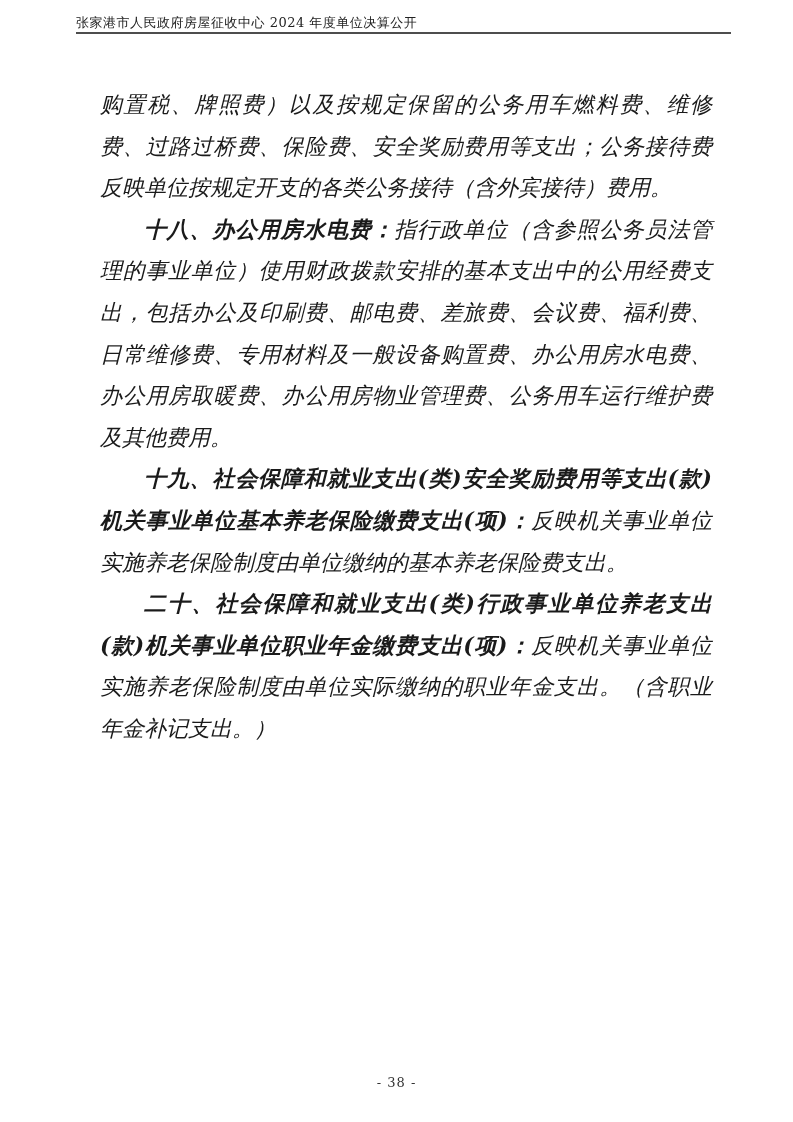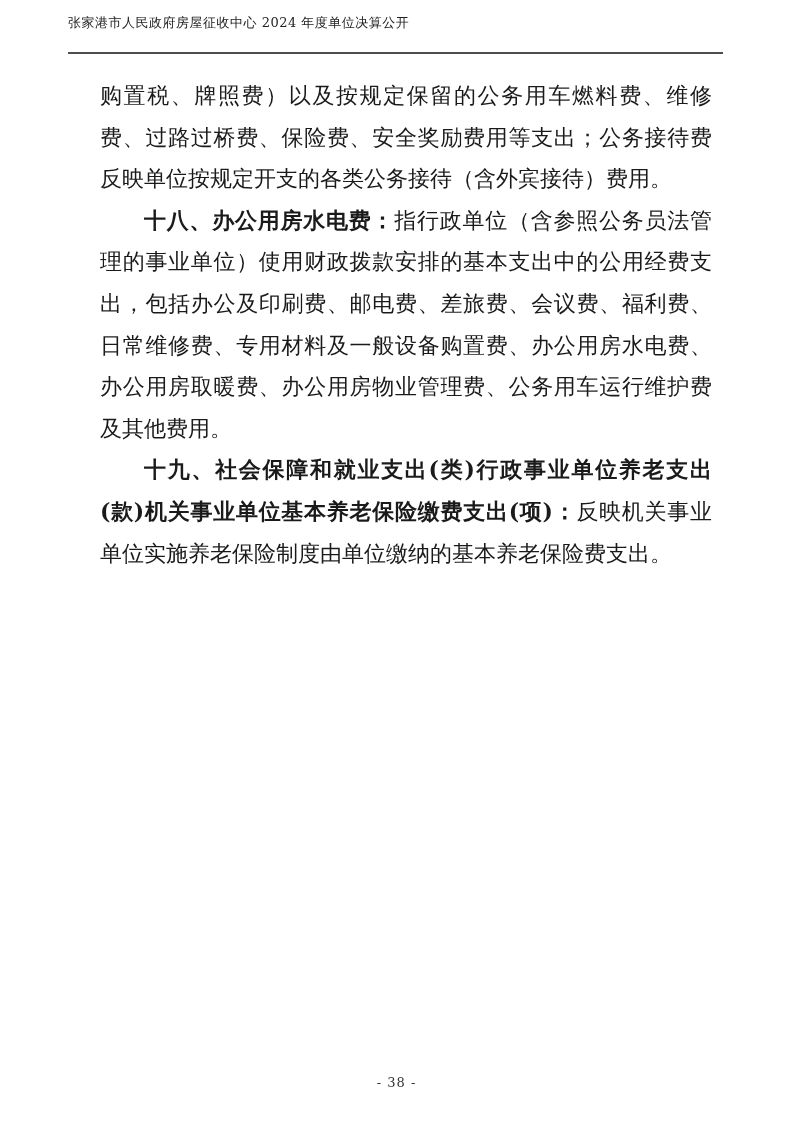--- a/index.html
+++ b/index.html
@@ -13,39 +13,40 @@
   }
   .page {
     position: relative;
     width: 793px;
     height: 1122px;
     background: #ffffff;
   }
   .doc-header {
     position: absolute;
     top: 12px;
-    left: 68px;
+    left: 76px;
     width: 655px;
-    padding-bottom: 20px;
+    padding-bottom: 0;
     border-bottom: 2px solid #4d4d4d;
   }
   .doc-header-title {
     font-size: 13px;
     letter-spacing: 0.5px;
     color: #222222;
     white-space: nowrap;
   }
   .doc-body {
     position: absolute;
-    top: 75px;
+    top: 84px;
     left: 100px;
     width: 612px;
     font-size: 22px;
     line-height: 41.6px;
     text-align: justify;
+    font-style: italic;
   }
   .para { margin: 0; }
   .para.indent { text-indent: 2em; }
   .para-lead { font-weight: 700; }
   .para-text { font-weight: 400; }
   .doc-footer {
     position: absolute;
     top: 1072px;
     left: 0;
     width: 793px;
@@ -65,22 +66,23 @@
   <div class="doc-header">
     <span class="doc-header-title">张家港市人民政府房屋征收中心 2024 年度单位决算公开</span>
   </div>
 
   <div class="doc-body">
 
     <p class="para"><span class="para-lead"></span><span class="para-text">购置税、牌照费）以及按规定保留的公务用车燃料费、维修费、过路过桥费、保险费、安全奖励费用等支出；公务接待费反映单位按规定开支的各类公务接待（含外宾接待）费用。</span></p>
 
     <p class="para indent"><span class="para-lead">十八、办公用房水电费：</span><span class="para-text">指行政单位（含参照公务员法管理的事业单位）使用财政拨款安排的基本支出中的公用经费支出，包括办公及印刷费、邮电费、差旅费、会议费、福利费、日常维修费、专用材料及一般设备购置费、办公用房水电费、办公用房取暖费、办公用房物业管理费、公务用车运行维护费及其他费用。</span></p>
 
-    <p class="para indent"><span class="para-lead">十九、社会保障和就业支出(类)行政事业单位养老支出(款)机关事业单位基本养老保险缴费支出(项)：</span><span class="para-text">反映机关事业单位实施养老保险制度由单位缴纳的基本养老保险费支出。</span></p>
+    <p class="para indent"><span class="para-lead">十九、社会保障和就业支出(类)安全奖励费用等支出(款)机关事业单位基本养老保险缴费支出(项)：</span><span class="para-text">反映机关事业单位实施养老保险制度由单位缴纳的基本养老保险费支出。</span></p>
 
+    <p class="para indent"><span class="para-lead">二十、社会保障和就业支出(类)行政事业单位养老支出(款)机关事业单位职业年金缴费支出(项)：</span><span class="para-text">反映机关事业单位实施养老保险制度由单位实际缴纳的职业年金支出。（含职业年金补记支出。）</span></p>
 
 
 
   </div>
 
   <div class="doc-footer">
     <span class="page-number">- 38 -</span>
   </div>
 
 </div>

